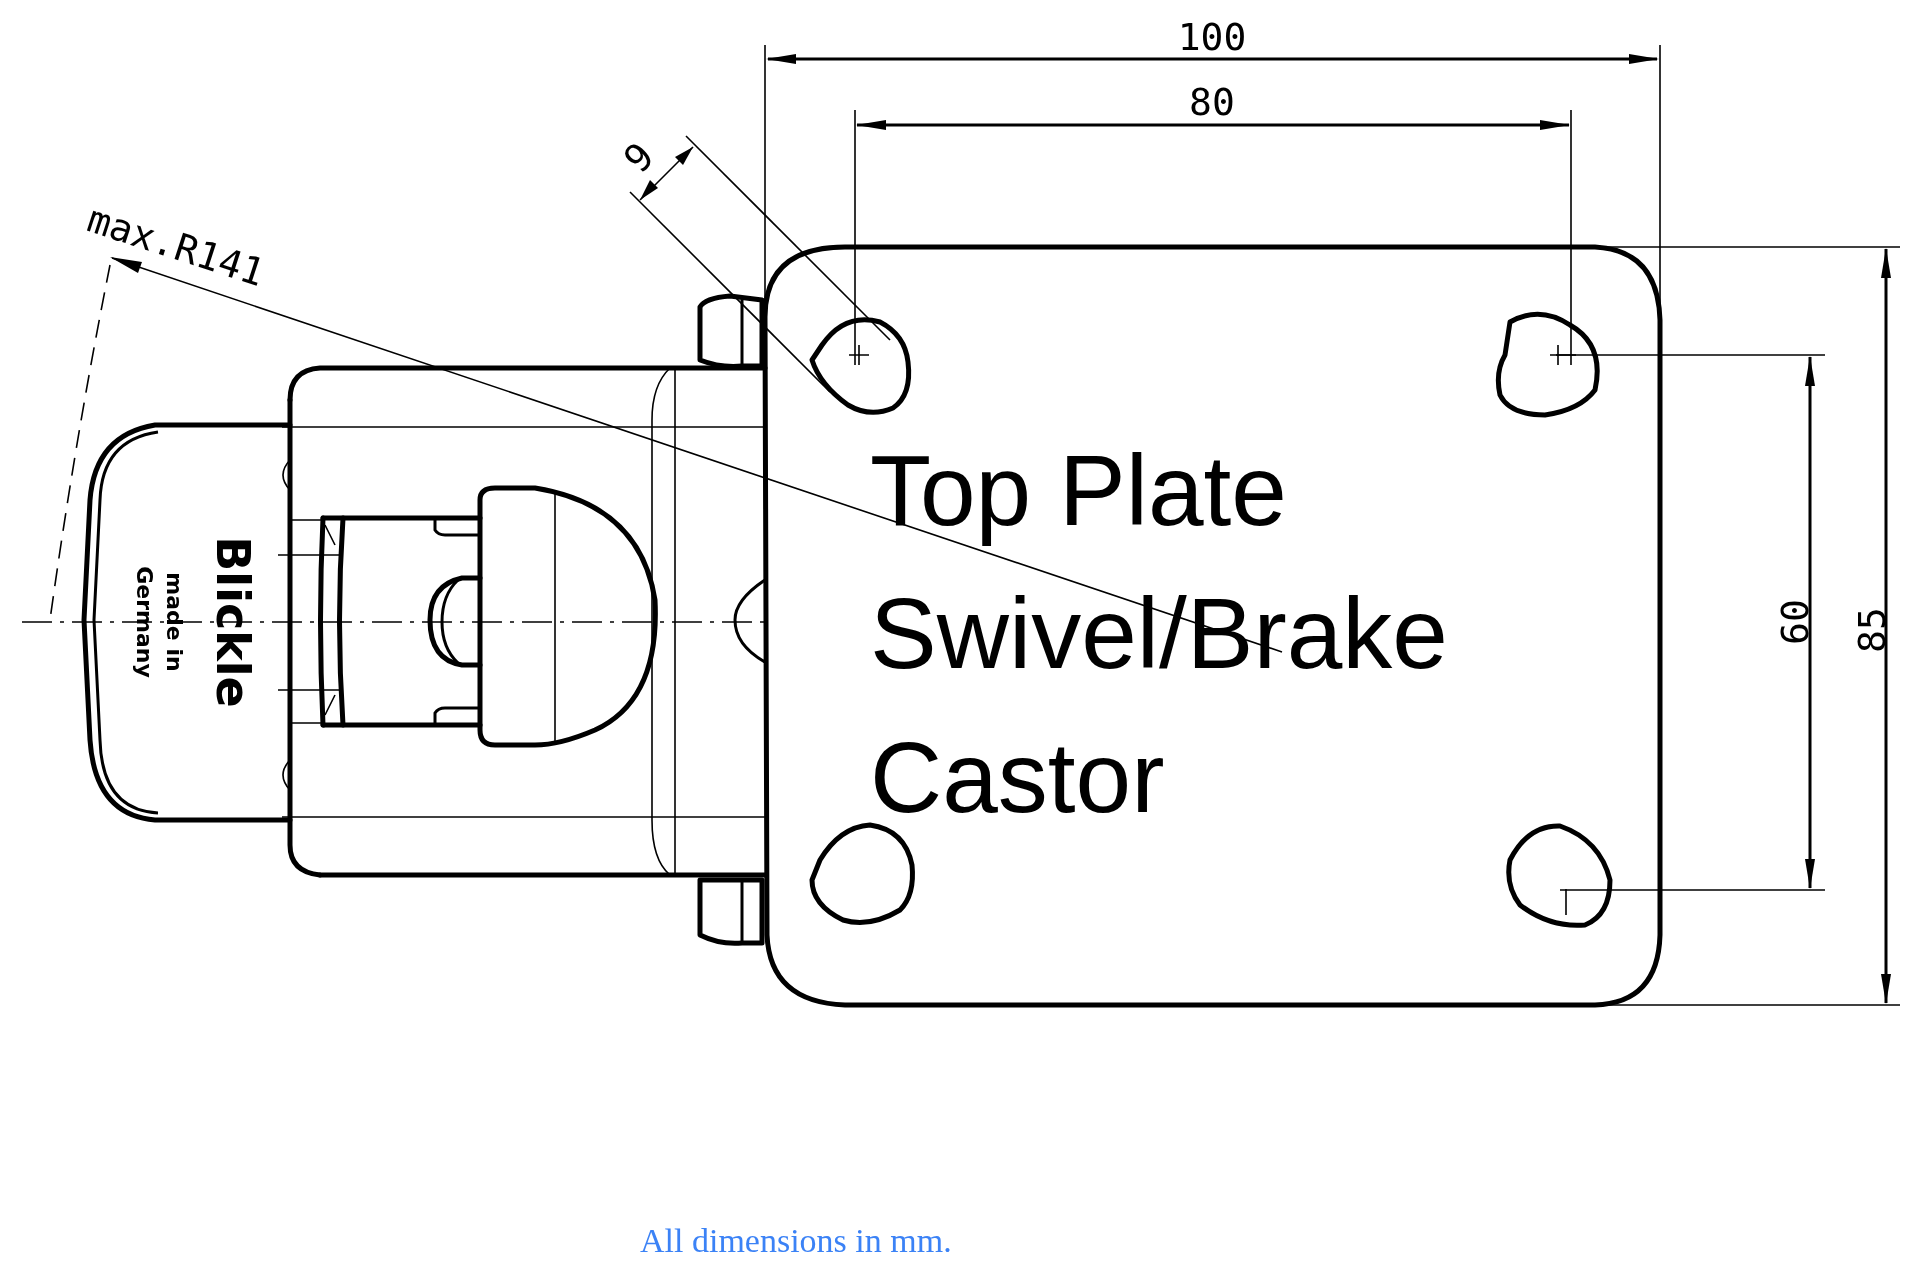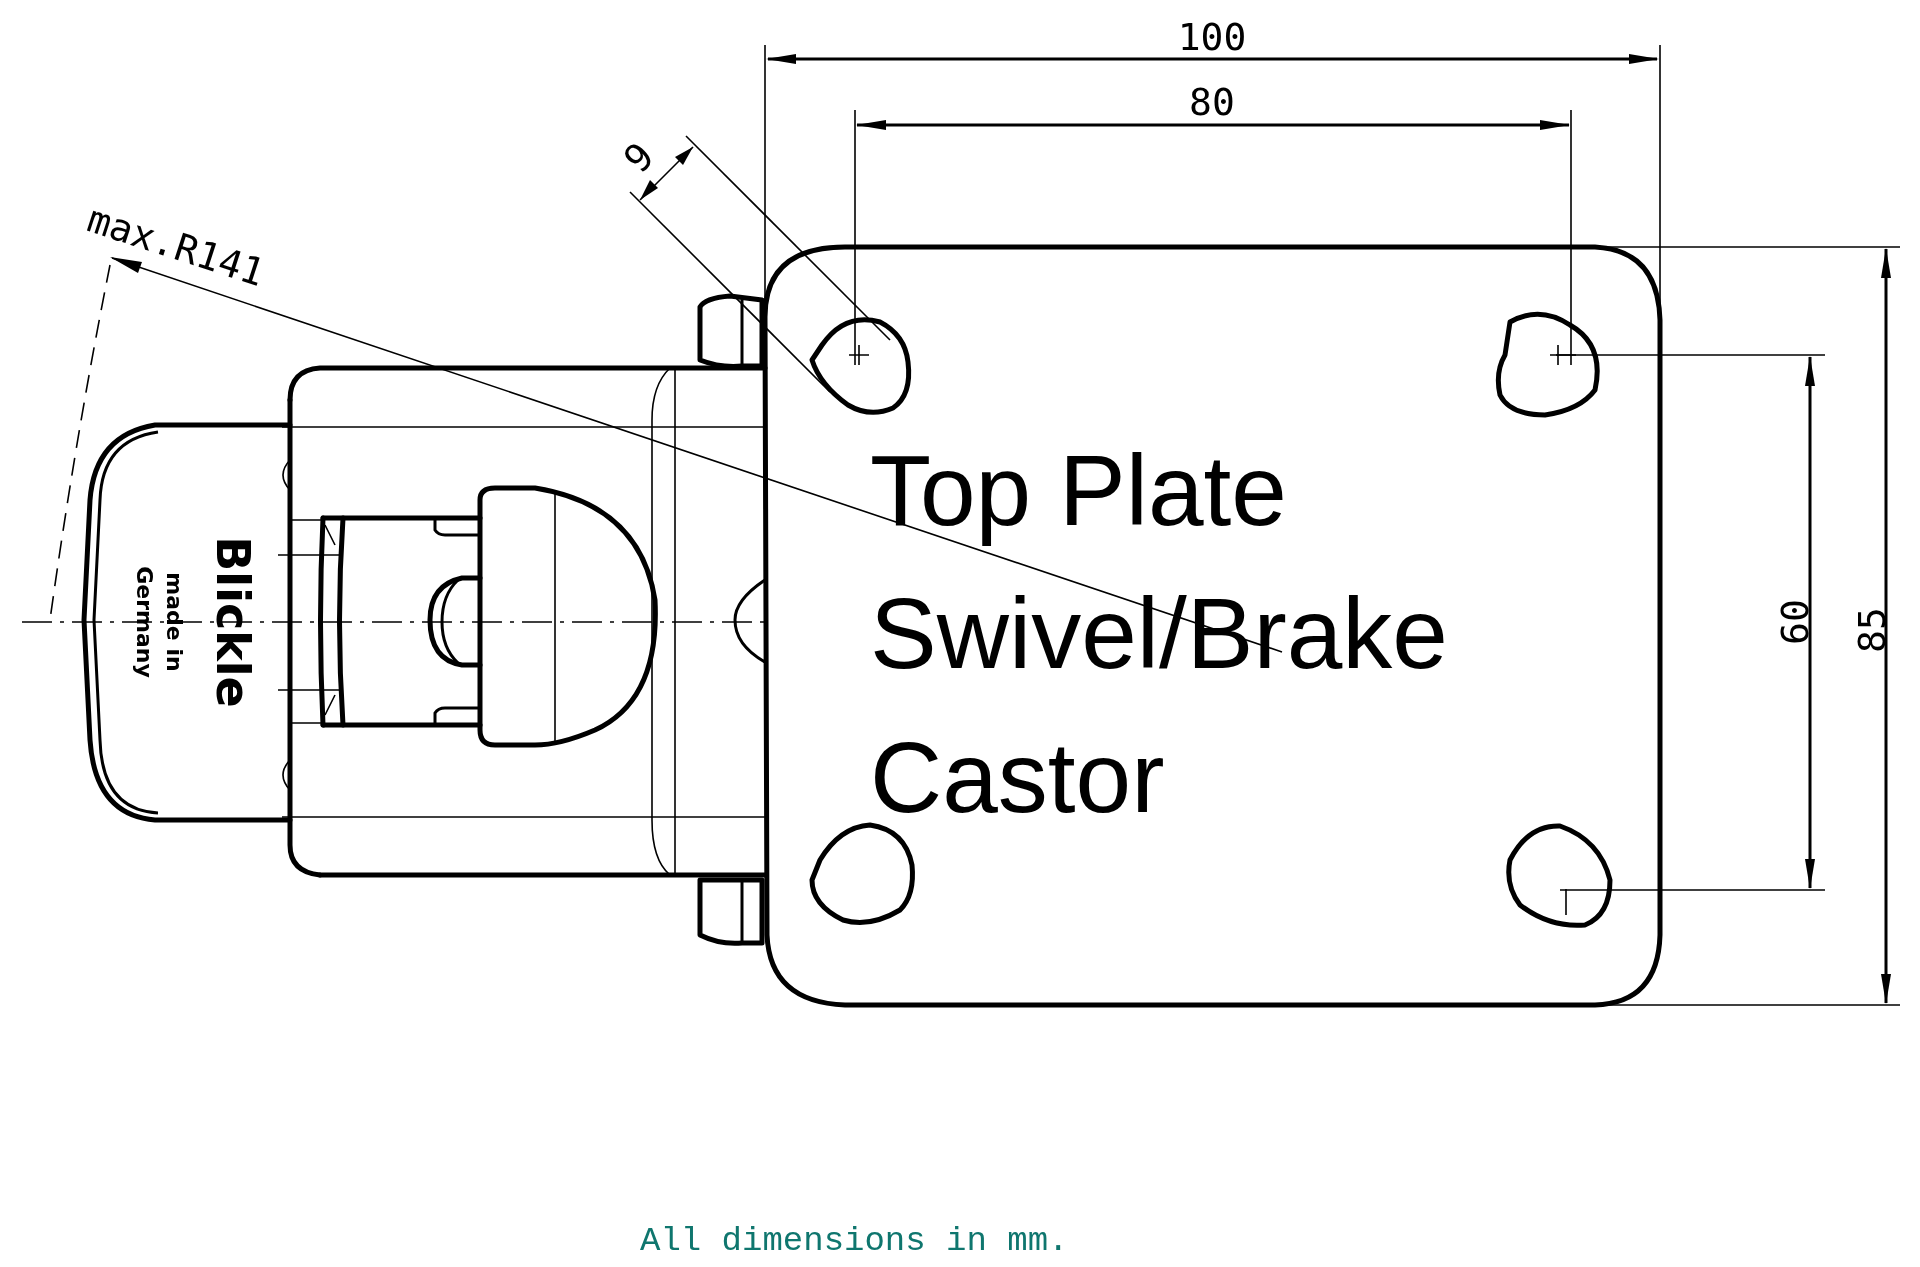--- a/index.html
+++ b/index.html
@@ -8,21 +8,21 @@
   .thick { stroke: #000; stroke-width: 5; fill: none; stroke-linejoin: round; stroke-linecap: round; }
   .mid   { stroke: #000; stroke-width: 3; fill: none; }
   .thin  { stroke: #000; stroke-width: 1.6; fill: none; }
   .dash  { stroke: #000; stroke-width: 1.6; fill: none; stroke-dasharray: 18 10; }
   .center{ stroke: #000; stroke-width: 1.6; fill: none; stroke-dasharray: 30 8 4 8; }
   .arrow { fill: #000; stroke: none; }
   .dimtext { font-family: "DejaVu Sans Mono", monospace; font-size: 38px; fill: #000; font-stretch: condensed; }
   .label { font-family: "Liberation Sans", sans-serif; font-size: 100px; fill: #000; }
   .brand { font-family: "DejaVu Sans", sans-serif; font-weight: bold; fill: #000; }
   .footer { position: absolute; left: 0; width: 1920px; top: 1222px; text-align: left; }
-  .footer span { position: absolute; left: 640px; font-family: Liberation Mono, monospace; font-size: 34px; color: #0f766e; white-space: nowrap; }
+  .footer span { position: absolute; left: 640px; font-family: Liberation Serif, serif; font-size: 34px; color: #3b82f6; white-space: nowrap; }
 </style>
 </head>
 <body>
 
 <svg id="drawing" viewBox="0 0 1920 1267" xmlns="http://www.w3.org/2000/svg">
 
   <g>
     <path class="thick" d="M 765 317 Q 765 247 845 247 L 1595 247 Q 1658 250 1660 320 L 1660 935 Q 1658 1003 1595 1005 L 845 1005 Q 770 1002 767 935 Z"></path>
 
     <g>

